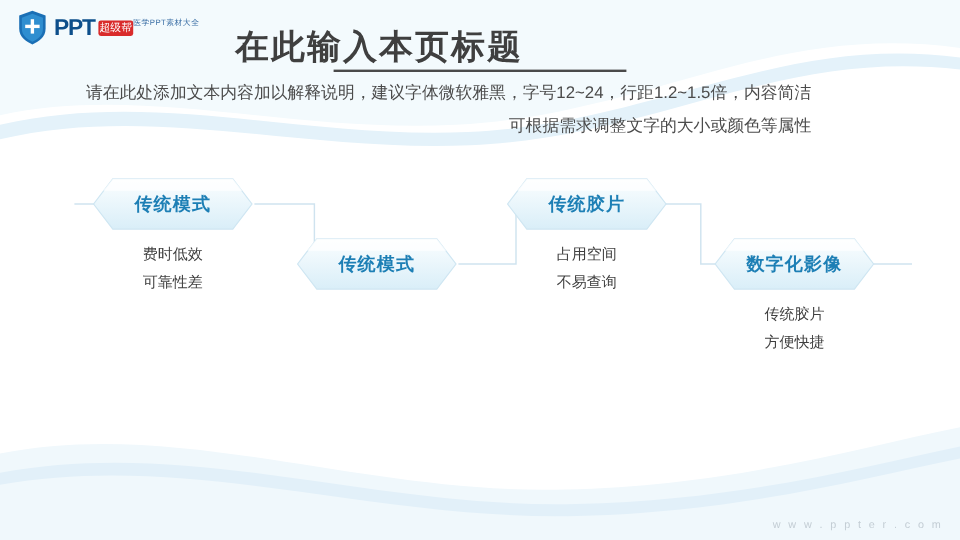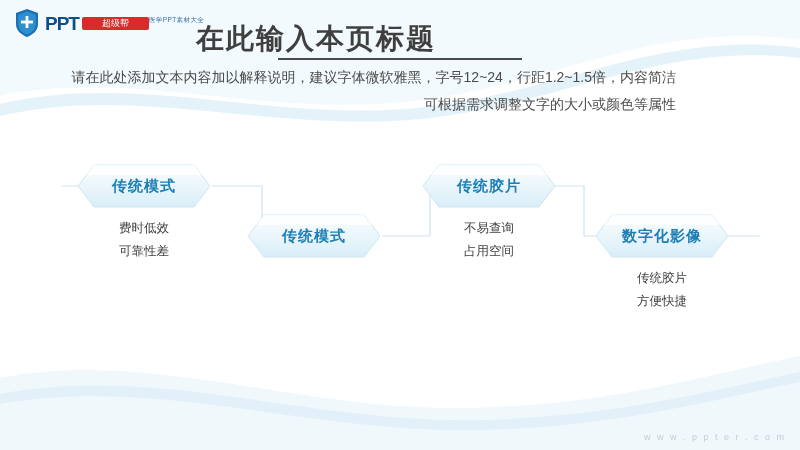--- a/index.html
+++ b/index.html
@@ -12,38 +12,38 @@
   .bg-wave{position:absolute;left:0;width:800px;pointer-events:none;}
   .wave-top{top:0;height:140px;}
   .wave-bottom{bottom:0;height:130px;}
 
   
   .logo{position:absolute;left:14px;top:8px;display:flex;align-items:center;gap:5px;}
   .logo-shield{width:26px;height:30px;position:relative;}
   .logo-text{display:flex;flex-direction:row;line-height:1;}
   .logo-main{display:flex;align-items:center;gap:3px;}
   .logo-ppt{font-size:19px;font-weight:bold;color:#0d4f8b;letter-spacing:-1px;font-family:"Liberation Sans",sans-serif;}
-  .logo-badge{background:#d92b2b;color:#fff;font-size:9px;padding:2px 20px;border-radius:2px;letter-spacing:0px;}
+  .logo-badge{background:#d92b2b;color:#fff;font-size:9px;padding:2px 1px;border-radius:2px;letter-spacing:0px;}
   .logo-sub{font-size:6.5px;color:#3a6ea5;margin-top:3px;letter-spacing:0.4px;}
 
   
   .title{
     position:absolute;top:20px;left:0;width:632px;text-align:center;
     font-size:28px;font-weight:bold;color:#3f3f3f;letter-spacing:2px;
   }
   .title-rule{
     position:absolute;top:58px;left:278px;width:244px;height:2px;background:#4a4a4a;
   }
   .subtitle{
     position:absolute;top:64px;left:0;width:676px;text-align:right;
     font-size:14px;color:#4b4b4b;line-height:1.9;
   }
 
   
-  .diagram{position:absolute;left:0;top:144px;width:800px;height:230px;}
+  .diagram{position:absolute;left:0;top:128px;width:800px;height:230px;}
   .conn-layer{position:absolute;left:0;top:0;}
 
   .node{position:absolute;}
   .hexwrap{position:relative;width:136px;height:46px;}
   .hexwrap svg{position:absolute;left:0;top:0;}
   .hex-label{
     position:absolute;left:0;top:0;width:136px;height:46px;
     display:flex;align-items:center;justify-content:center;
     font-size:15px;font-weight:bold;color:#1d7fb5;letter-spacing:1px;
   }
@@ -150,22 +150,22 @@
             <stop offset="0%" stop-color="#fbfeff"></stop>
               <stop offset="100%" stop-color="#d9eef8"></stop>
           </linearGradient>
         </defs>
         <polygon points="18,2 118,2 134,23 118,44 18,44 2,23" fill="url(#hg3)" stroke="#cfe6f2" stroke-width="1"></polygon>
         <polygon points="18,2 118,2 126,12 10,12" fill="#ffffff" opacity="0.75"></polygon>
       </svg>
     </div>
     <div class="hex-label">传统胶片</div>
     <div class="node-lines">
+      <div>占用空间</div>
       <div>不易查询</div>
-      <div>占用空间</div>
     </div>
   </div>
 
   <div class="node" style="left:594px;top:69px;">
     <div class="hexwrap">
       <svg width="136" height="46" viewBox="0 0 136 46">
         <defs>
           <linearGradient id="hg4" x1="0" y1="0" x2="0" y2="1">
             <stop offset="0%" stop-color="#fbfeff"></stop>
               <stop offset="100%" stop-color="#d9eef8"></stop>

